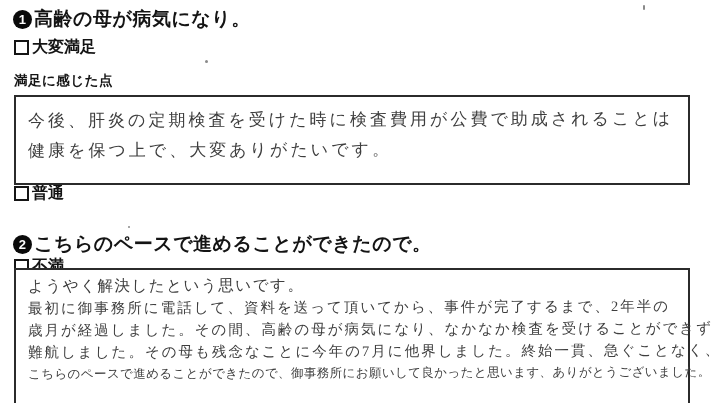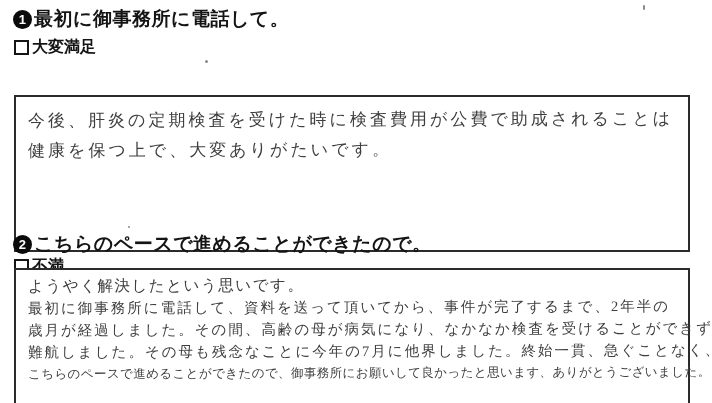--- a/index.html
+++ b/index.html
@@ -35,42 +35,42 @@
     font-family:"DejaVu Sans",sans-serif;font-size:16px;font-weight:bold;
     color:#111;line-height:1;
   }
   .opt.checked .checkglyph{visibility:visible}
   
   .sublabel{position:absolute;left:14px;top:72px;font-weight:bold;font-size:13.5px;letter-spacing:0.5px}
   .answer-box{
     position:absolute;left:14px;width:676px;background:#fff;
     border:2px solid #2b2b2b;box-sizing:border-box;
   }
-  #box1{top:95px;height:157px;padding:8px 12px}
+  #box1{top:95px;height:90px;padding:8px 12px}
   #box2{top:268px;height:138px;padding:4px 12px}
   
   .hw{color:#3e3e3e;white-space:nowrap;transform:rotate(-0.2deg)}
   .hw-lg{font-size:17px;letter-spacing:3px;line-height:30px}
   .hw-first{font-size:15.5px;letter-spacing:1.5px;line-height:22px}
   .hw-md{font-size:14.5px;letter-spacing:2px;line-height:22px}
   .hw-sm{font-size:12.5px;letter-spacing:0.4px;line-height:22px}
   
   .speck{position:absolute;background:#8a8a8a;border-radius:50%;width:3px;height:3px}
   #speck-1{left:643px;top:5px;width:2px;height:5px;border-radius:1px}
   #speck-2{left:205px;top:60px}
   #speck-3{left:128px;top:226px;width:2px;height:2px}
 </style>
 </head>
 <body>
 
 <div class="page">
 
   <h1 class="q-title" id="q1-title">
     <span class="circ-num">1</span>
-    <span>最初に御事務所に電話して。</span>
+    <span>高齢の母が病気になり。</span>
   </h1>
 
   <div class="options">
     <span class="opt">
       <span class="cb"></span>
       <span>大変満足</span>
     </span>
     <span class="opt checked">
       <span class="cb">
           <span class="checkglyph">✓</span>
@@ -80,20 +80,21 @@
     <span class="opt">
       <span class="cb"></span>
       <span>普通</span>
     </span>
     <span class="opt">
       <span class="cb"></span>
       <span>不満</span>
     </span>
   </div>
 
+  <div class="sublabel">満足に感じた点</div>
 
   <div class="answer-box" id="box1">
     <div class="hw hw-lg">今後、肝炎の定期検査を受けた時に検査費用が公費で助成されることは</div>
     <div class="hw hw-lg">健康を保つ上で、大変ありがたいです。</div>
   </div>
 
   <h2 class="q-title" id="q2-title">
     <span class="circ-num">2</span>
     <span>こちらのペースで進めることができたので。</span>
   </h2>

